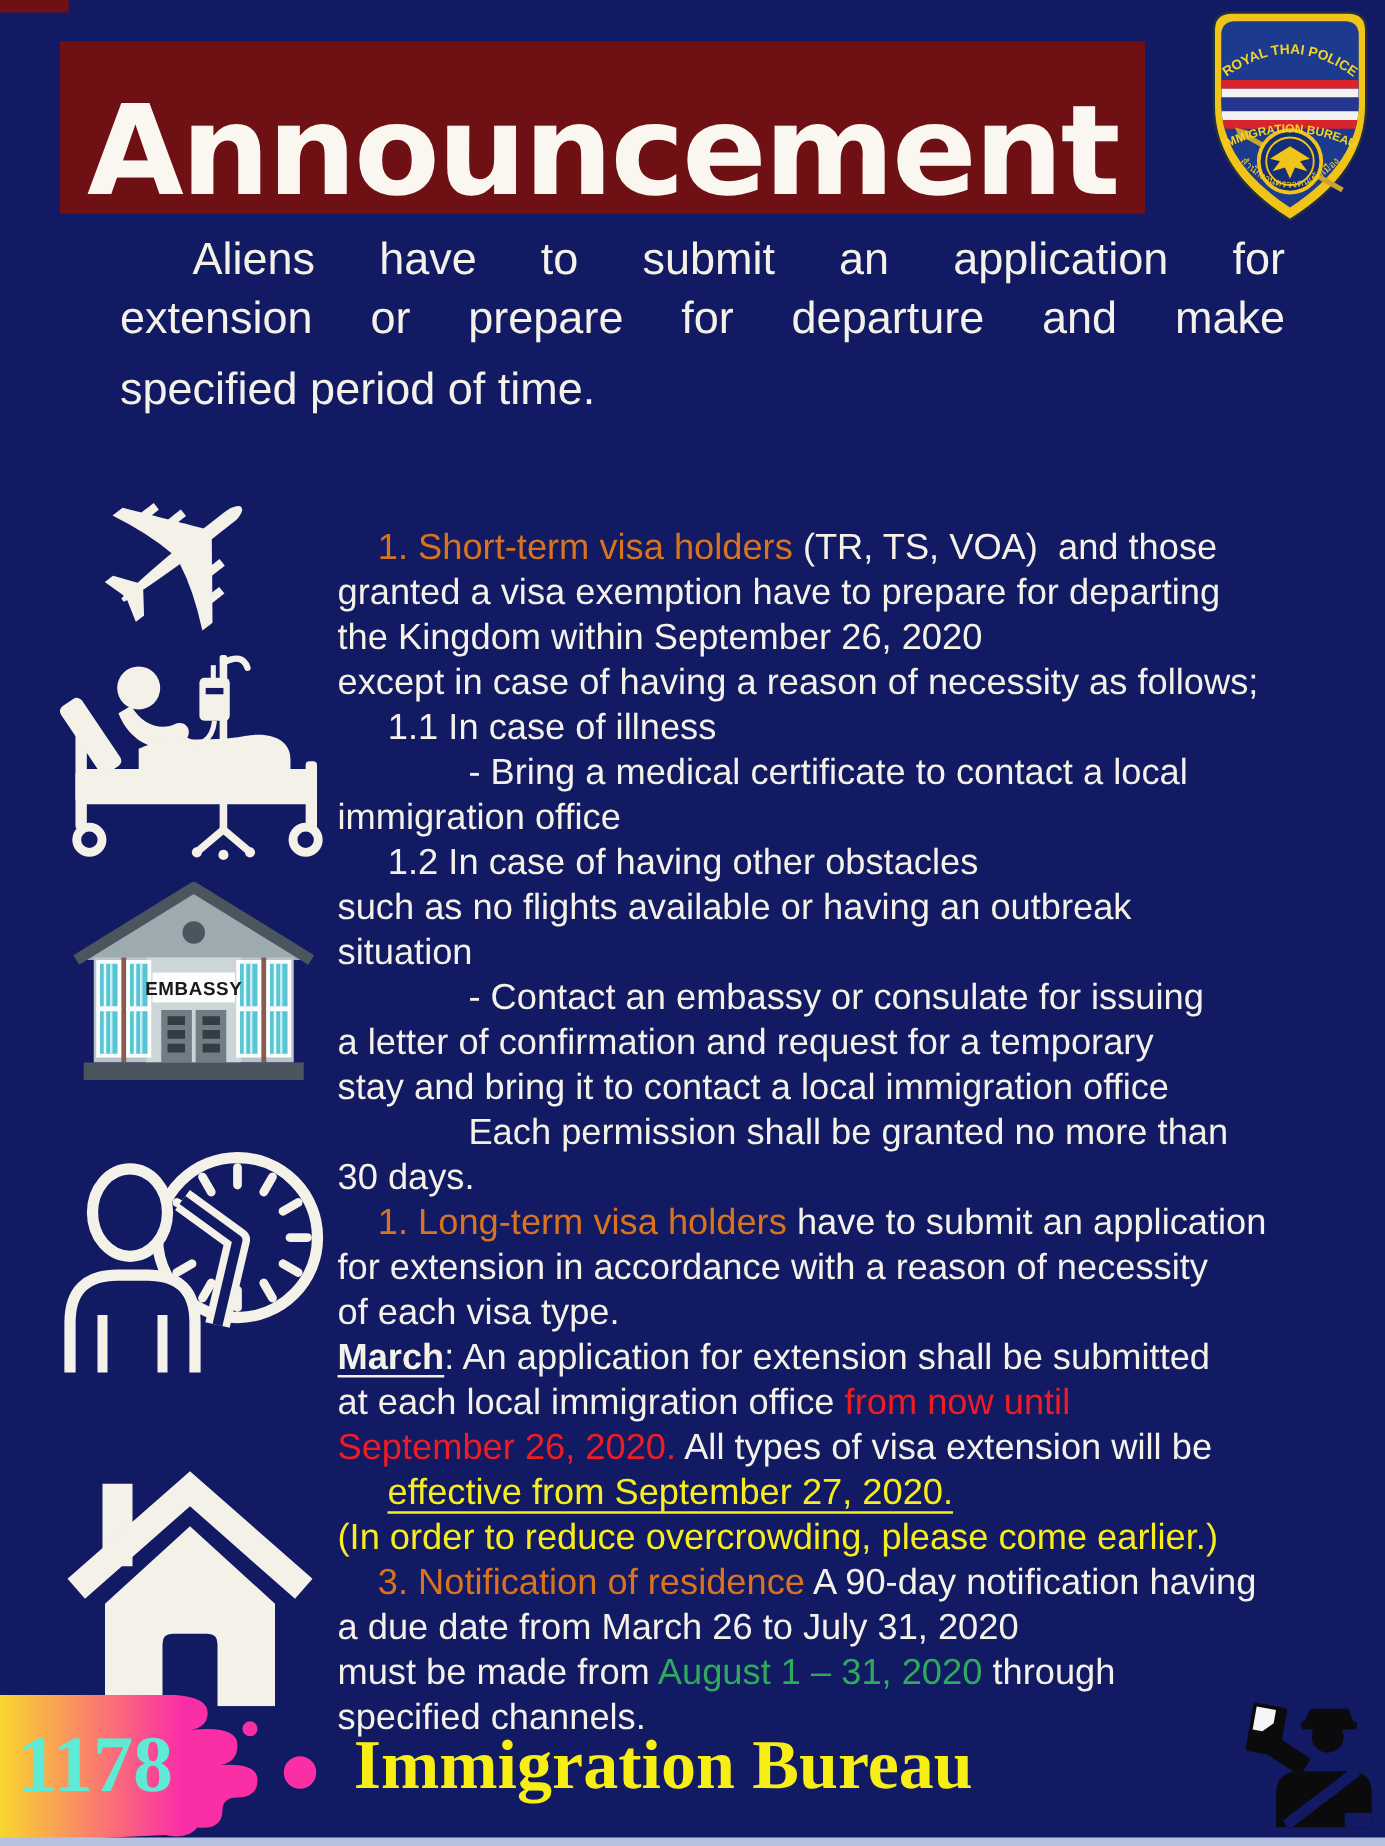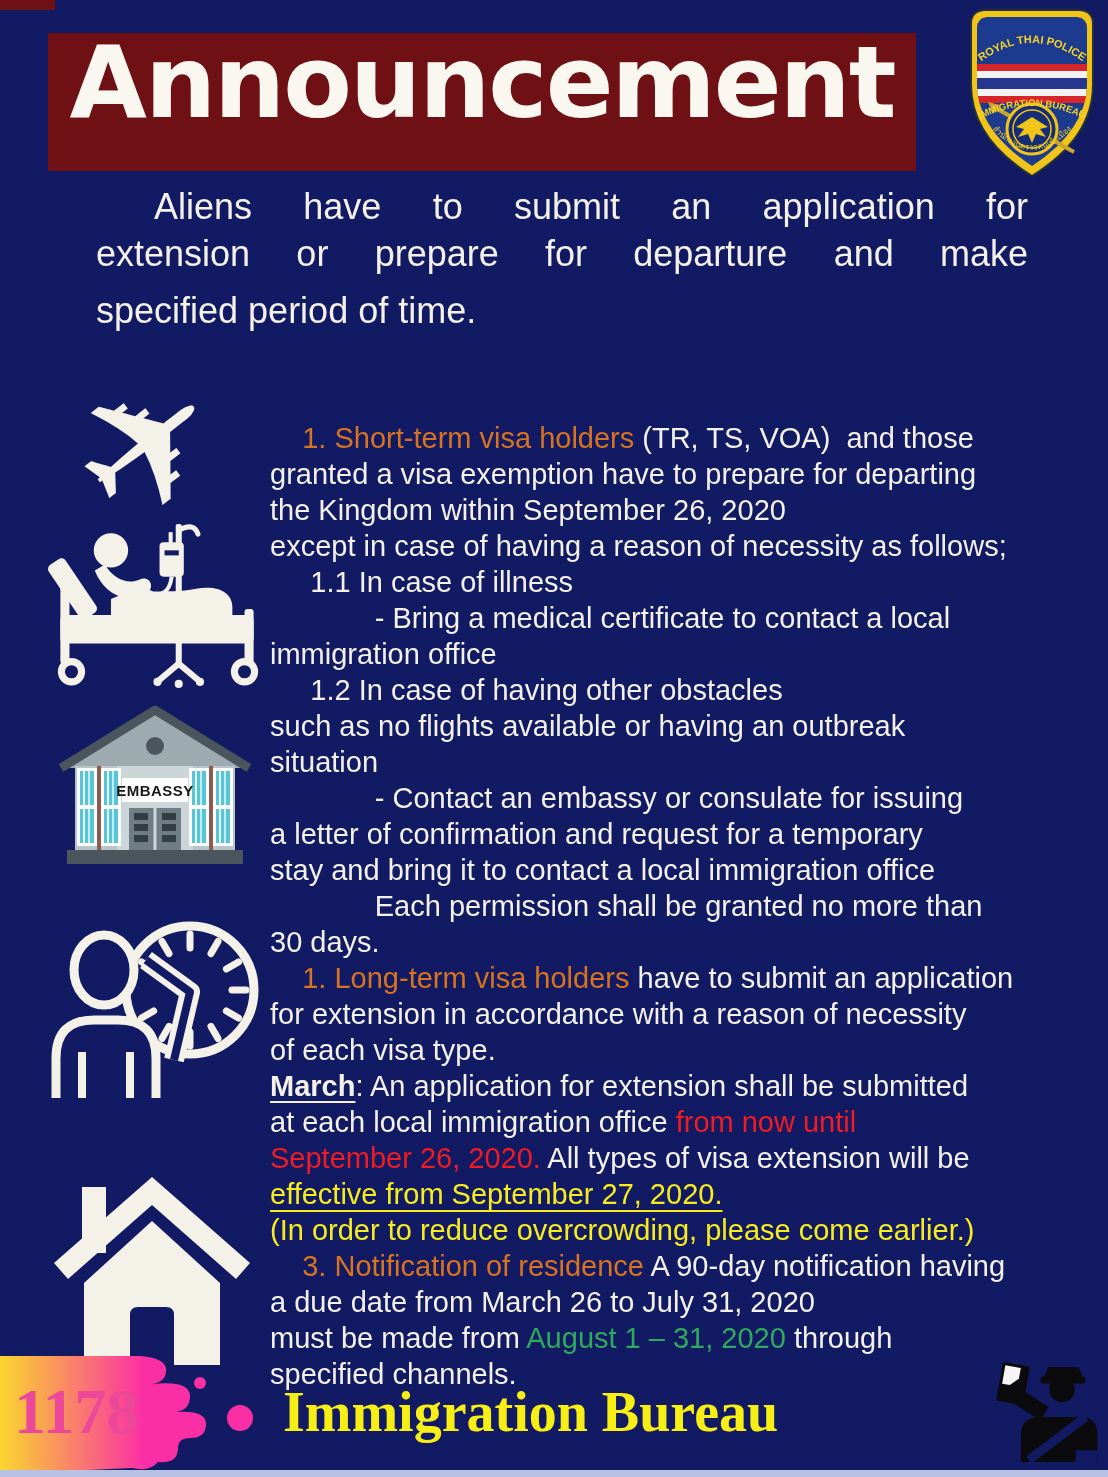--- a/index.html
+++ b/index.html
@@ -4,55 +4,55 @@
 <style>
   html,body{margin:0;padding:0;background:#2a2a2a;}
   .poster{
     position:relative; width:1108px; height:1477px;
     background:#121a63; overflow:hidden;
     font-family:"Liberation Sans", sans-serif;
   }
   .corner-rect{position:absolute; left:0; top:0; width:55px; height:10px; background:#6f1014;}
   .banner{
     position:absolute; left:48px; top:33px; width:868px; height:138px;
-    background:#6f1014; display:flex; align-items:flex-start; justify-content:center;
+    background:#6f1014; display:flex; align-items:flex-end; justify-content:center;
   }
   .banner .title{
     color:#faf7f0; font-size:100px; font-weight:bold; letter-spacing:-2px;
     font-family:"DejaVu Sans", sans-serif; line-height:1;
   }
   .badge{position:absolute; left:962px; top:6px; width:140px; height:172px;}
   .intro{
     position:absolute; left:96px; top:183px; width:932px;
     color:#f4f1e8; font-size:36px; line-height:47px; font-weight:500;
   }
   .intro .jl{text-align:justify; text-align-last:justify;}
   .intro .first{text-indent:58px;}
   .intro .last{text-align:left;margin-top:10px;}
   .sec{
     position:absolute; left:270px; width:822px; color:#f4f1e8;
     font-size:29px; line-height:36px; white-space:pre-wrap;
   }
   .hd{color:#d8731f;}
   .red{color:#ee1c23;}
   .yel{color:#f6ec1e;}
-  .u{text-decoration:underline; text-underline-offset:6px; text-decoration-thickness:2px;}
+  .u{text-decoration:underline; text-underline-offset:6px; text-decoration-thickness:2px;margin-left:40px;}
   .remark{font-weight:bold; text-decoration:underline; text-underline-offset:5px;}
   .grn{color:#2fa95e;}
   .plane{
     position:absolute; left:42px; top:352px; width:210px; height:190px;
     color:#f4f1e8; font-size:170px; line-height:190px; text-align:center;
     font-family:"DejaVu Sans", sans-serif;
     transform:rotate(-38deg);
   }
   .icon-abs{position:absolute;}
   .hotline{
     position:absolute; left:14px; top:1380px; width:200px;
     font-family:"Liberation Serif", serif; font-weight:bold;
-    font-size:64px; color:#ec4899; line-height:1;
+    font-size:64px; color:#5eead4; line-height:1;
   }
   .brand{
     position:absolute; left:283px; top:1384px;
     font-family:"Liberation Serif", serif; font-weight:bold;
     font-size:56px; color:#f7ee15; line-height:1;
   }
   .bottom-strip{position:absolute; left:0; bottom:0; width:1108px; height:7px; background:#b7c1e2;}
 </style>
 </head>
 <body>

